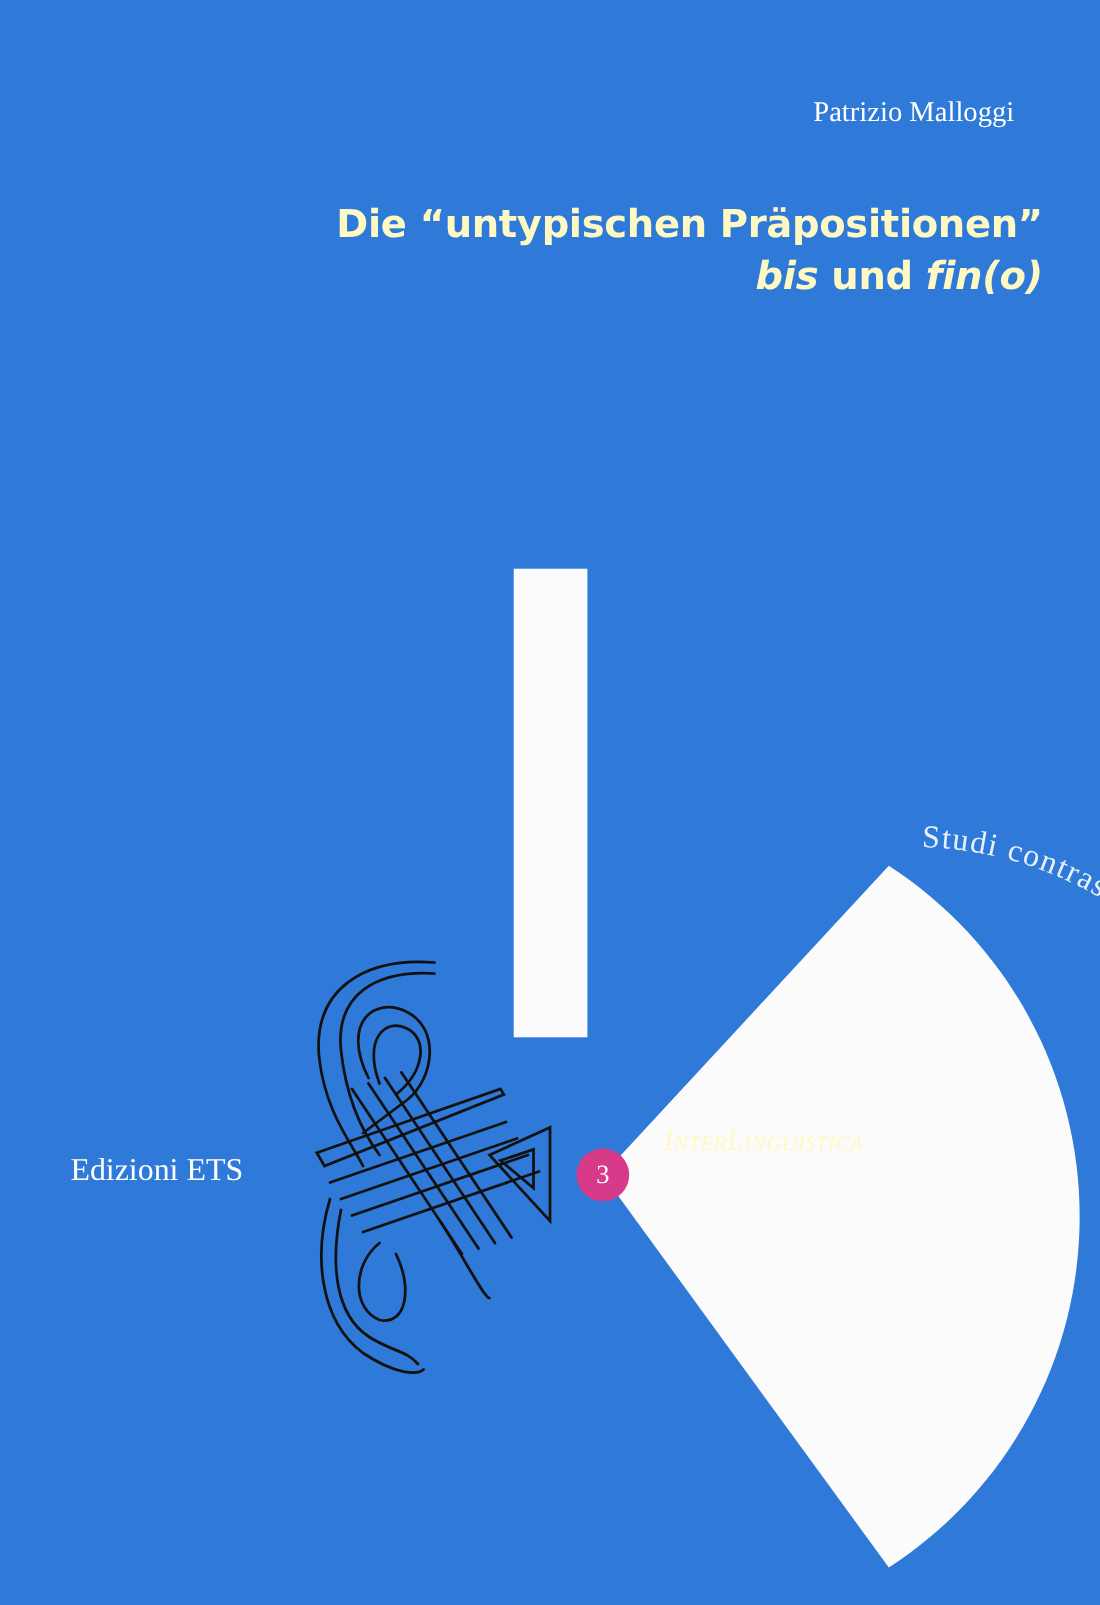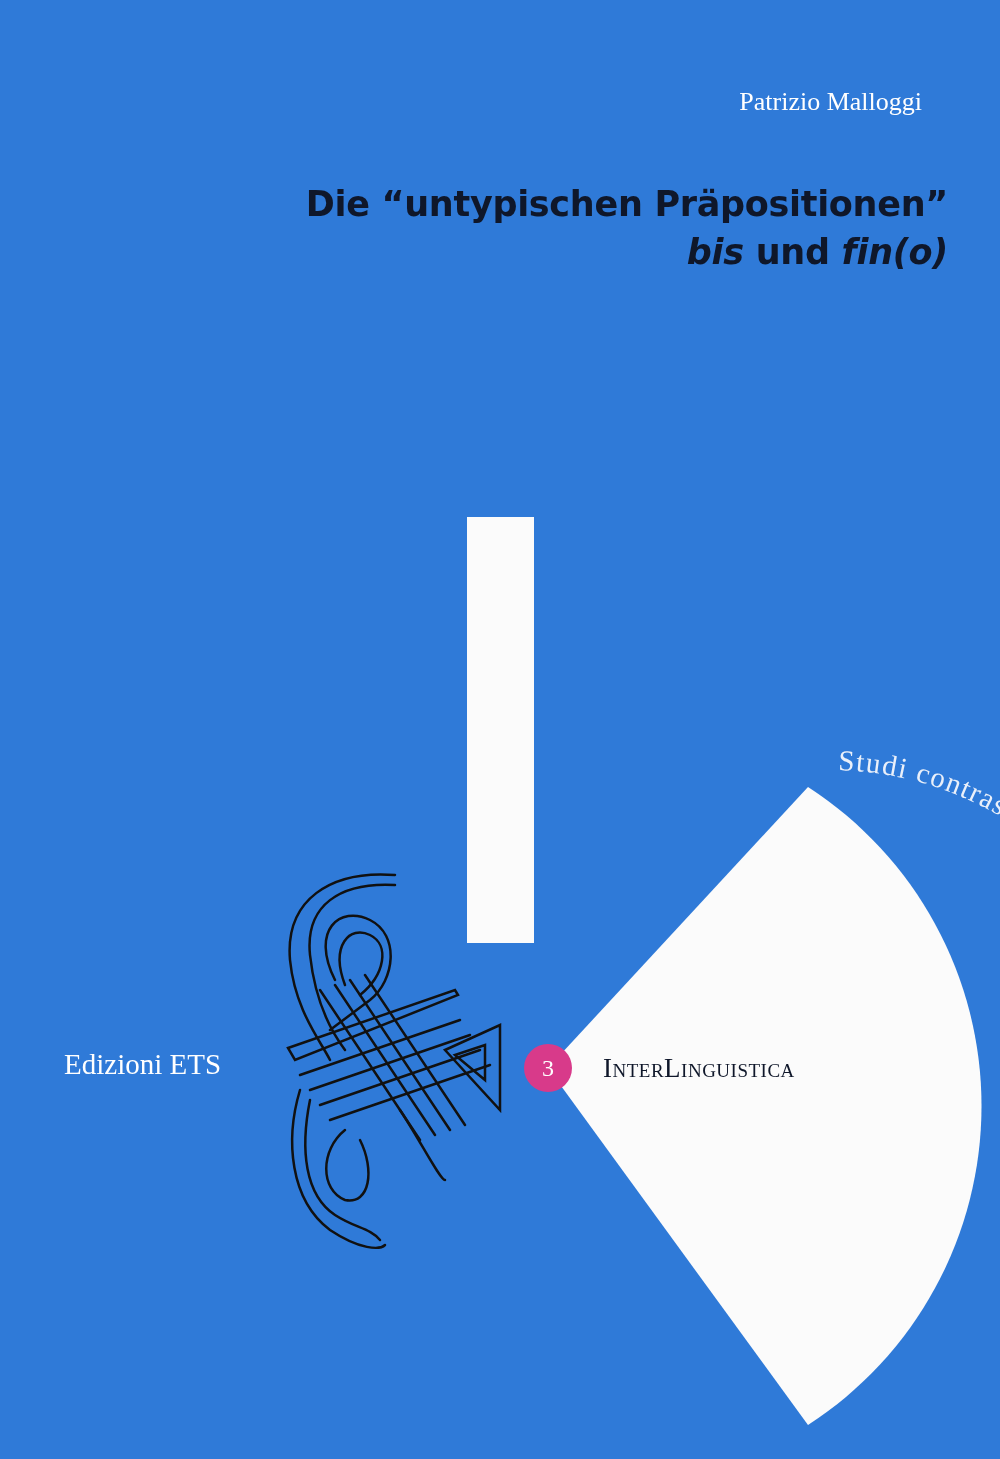--- a/index.html
+++ b/index.html
@@ -1,24 +1,24 @@
 <!DOCTYPE html>
 <html><head>
 <meta charset="utf-8">
 <style>
   html, body { margin:0; padding:0; }
   body { width:1000px; height:1459px; background:#2f78d6; position:relative; overflow:hidden; }
   .cover { position:absolute; inset:0; background:#2f7ad8; }
   .author { position:absolute; right:78px; top:87px; color:#ffffff; font-family:"Liberation Serif", serif; font-size:26px; }
-  .title { position:absolute; right:52px; top:180px; text-align:right; color:#0f172a; font-family:"DejaVu Sans", sans-serif; font-weight:bold; font-size:35px; line-height:48px; letter-spacing:-0.3px; }
+  .title { position:absolute; right:52px; top:180px; text-align:right; color:#fef9c3; font-family:"DejaVu Sans", sans-serif; font-weight:bold; font-size:35px; line-height:48px; letter-spacing:-0.3px; }
   .title i { font-style:italic;text-align:right; }
   .bar { position:absolute; left:467px; top:517px; width:67px; height:426px; background:#fbfbfb; }
   .publisher { position:absolute; left:64px; top:1048px; color:#fff; font-family:"Liberation Serif", serif; font-size:29px; }
   .series-num { position:absolute; left:524px; top:1044px; width:48px; height:48px; border-radius:50%; background:#d83a8a; color:#fff; font-family:"Liberation Serif", serif; font-size:24px; display:flex; align-items:center; justify-content:center; }
-  .series-name { position:absolute; left:603px; top:1053px; color:#0f172a; font-family:"Liberation Serif", serif; font-size:27px; font-variant:small-caps; letter-spacing:0.5px; }
+  .series-name { position:absolute; left:603px; top:1021px; color:#fef9c3; font-family:"Liberation Serif", serif; font-size:27px; font-variant:small-caps; letter-spacing:0.5px;font-style:italic; }
   svg { position:absolute; left:0; top:0; }
 </style>
 </head>
 <body>
 
 <div class="cover"></div>
 
 <svg width="1000" height="1459">
   <defs>
     <path id="arcpath" d="M 830 770 A 330 330 0 0 1 830 1445" fill="none"></path>

